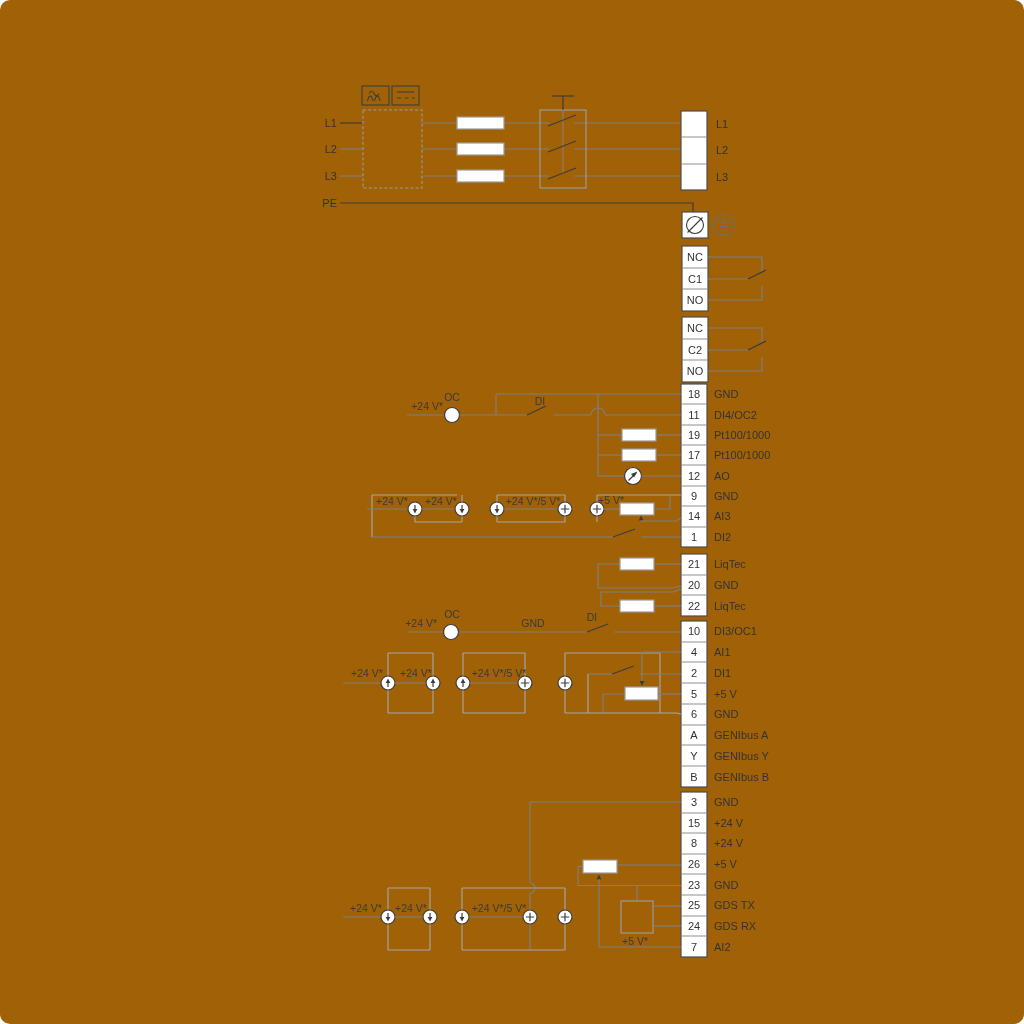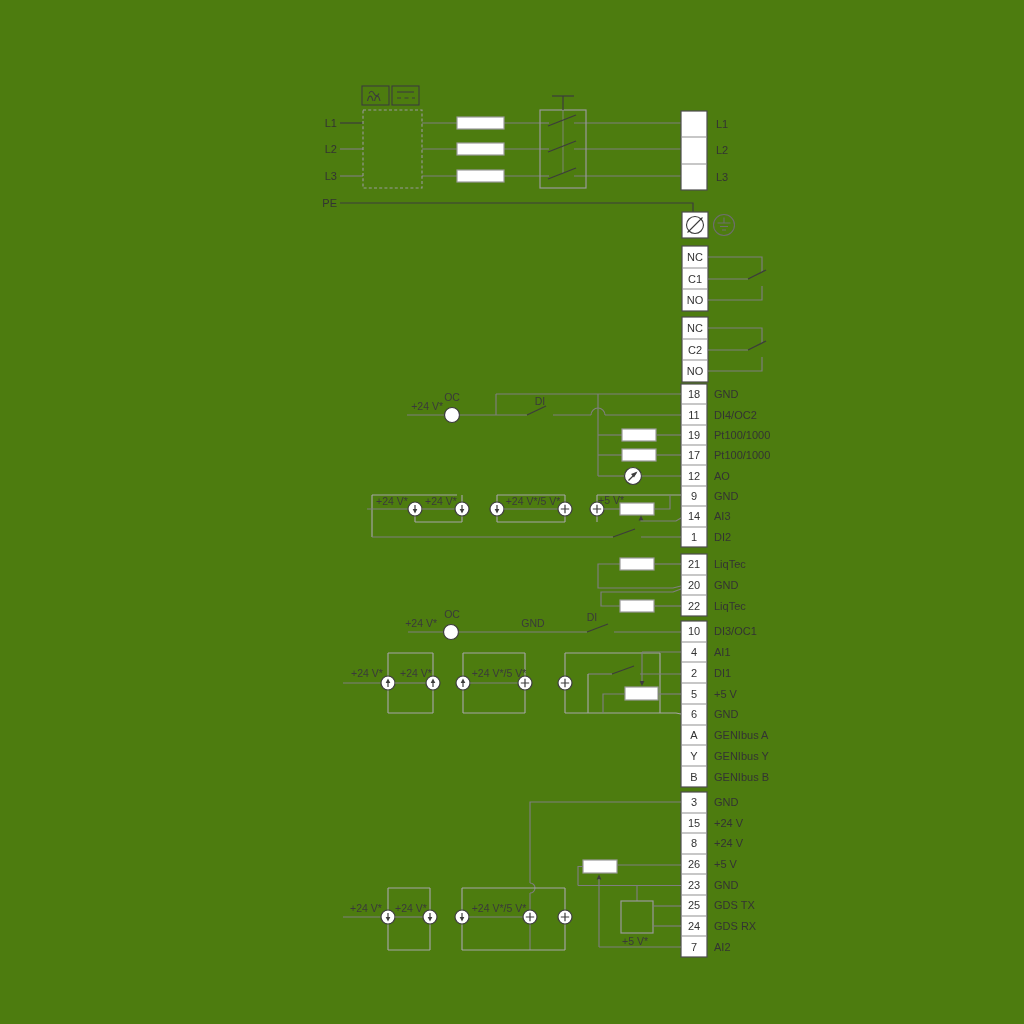--- a/index.html
+++ b/index.html
@@ -1,16 +1,16 @@
 <!DOCTYPE html>
 <html><head>
 <meta charset="utf-8">
 <style>
   html,body{margin:0;padding:0;background:#fff;}
-  .stage{position:relative;width:1024px;height:1024px;background:#4d7c0f;overflow:hidden;}
+  .stage{position:relative;width:1024px;height:1024px;background:#a16207;overflow:hidden;border-radius:10px;}
   svg{position:absolute;left:0;top:0;}
   svg text{font-family:"Liberation Sans","DejaVu Sans",sans-serif;font-size:11px;fill:#333;}
   svg text.ann{font-size:10.5px;fill:#3a3a3a;}
   svg text.num{text-anchor:middle;}
   svg text.mid{text-anchor:middle;}
   svg text.end{text-anchor:end;}
   .w{stroke:#7f7f7f;stroke-width:1.15;fill:none;}
   .wl{stroke:#a6a6a6;stroke-width:1.15;fill:none;}
   .wd{stroke:#3c3c3c;stroke-width:1.2;fill:none;}
   .box{fill:none;stroke:#9a9a9a;stroke-width:1.2;}

